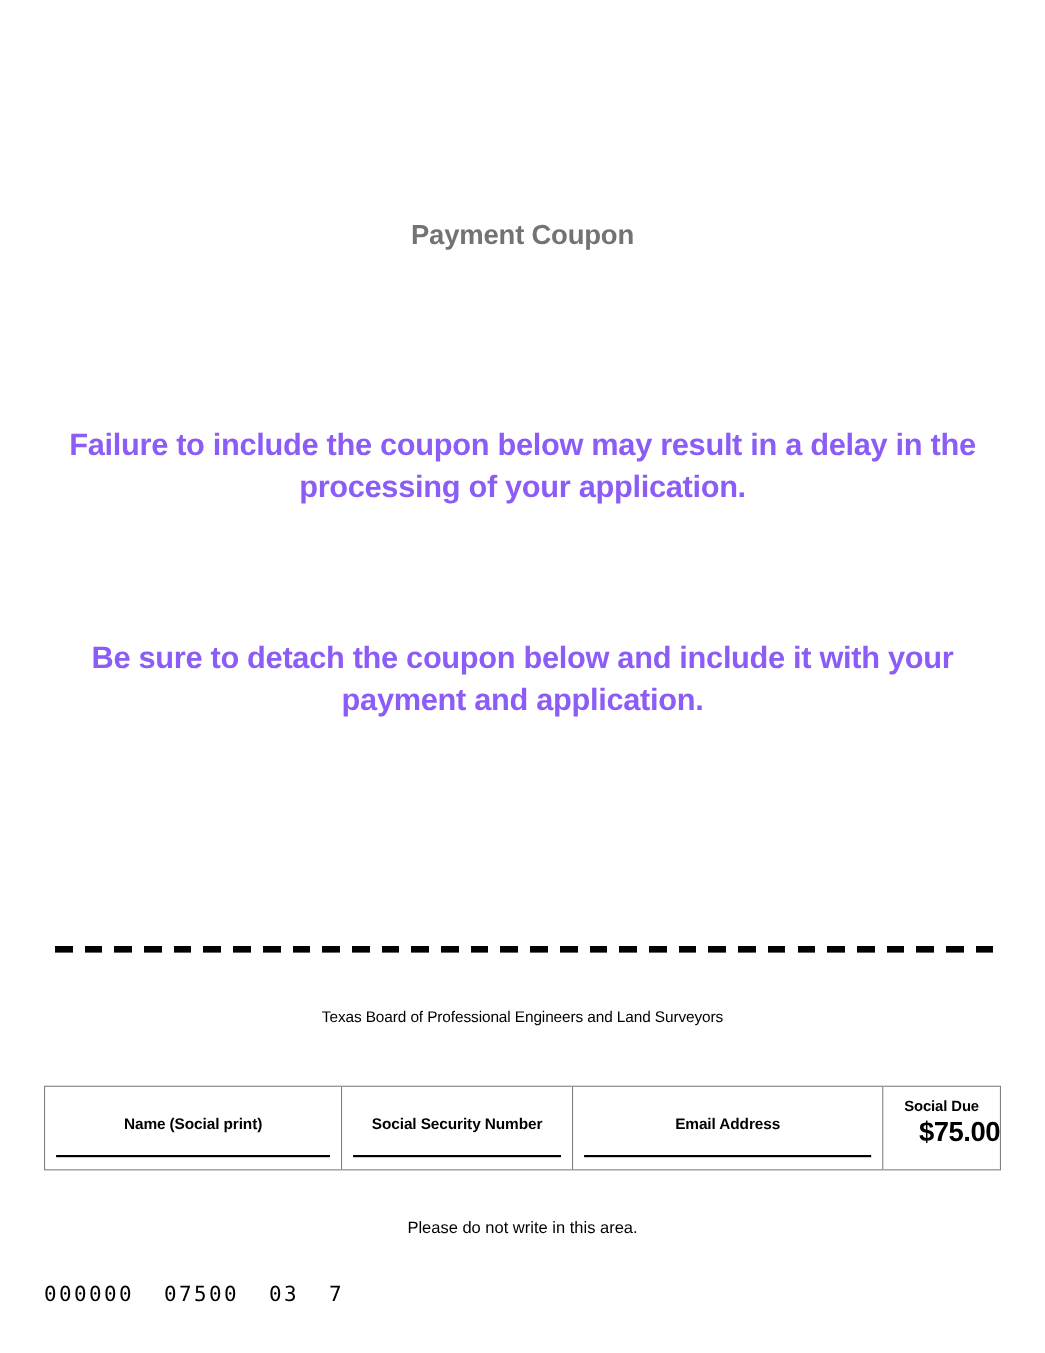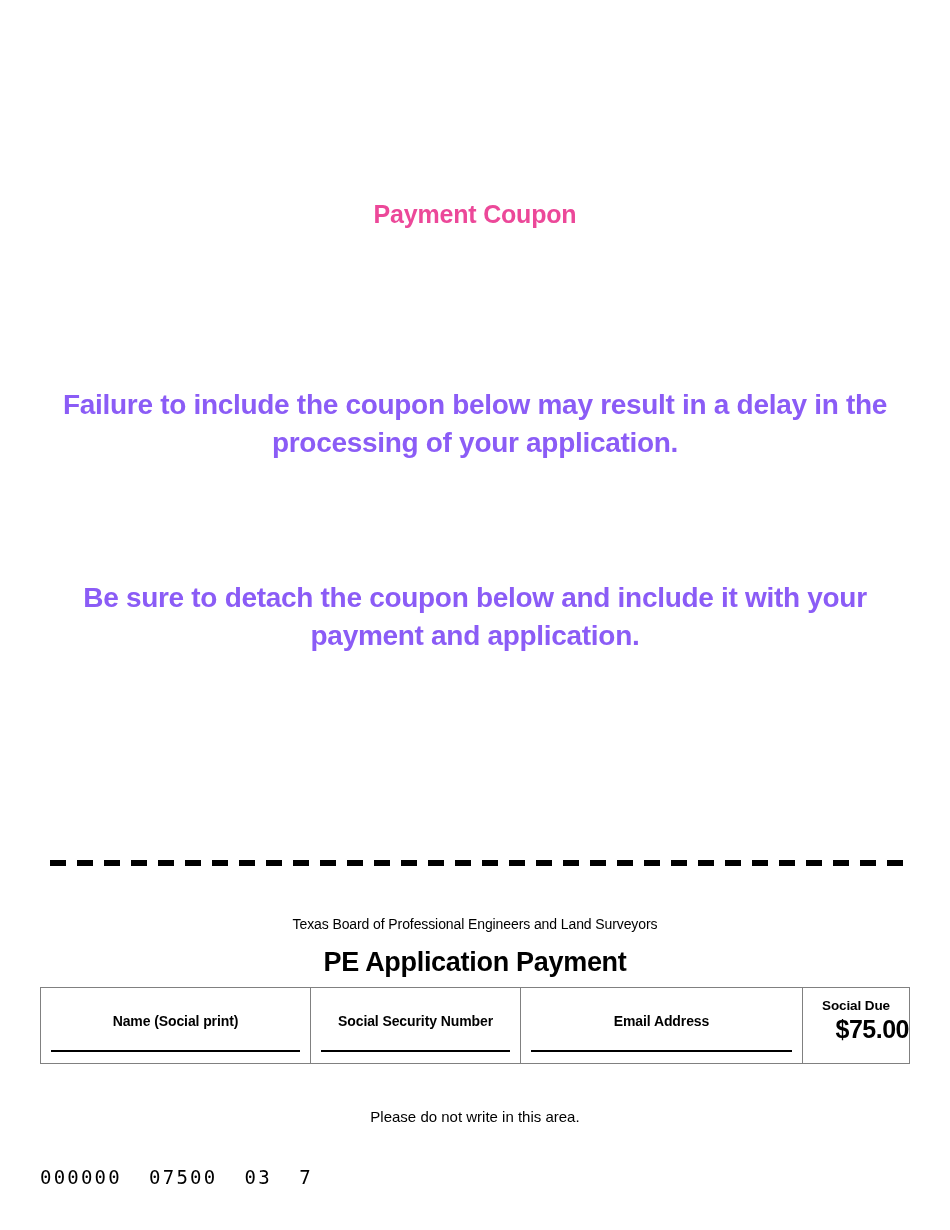--- a/index.html
+++ b/index.html
@@ -23,21 +23,21 @@
     height: 1230px;
   }
 
   
   .notice-title {
     position: absolute;
     left: 0;
     top: 198px;
     width: 950px;
     text-align: center;
-    color: #ec4899;
+    color: #737373;
     font-weight: bold;
     font-size: 25px;
     line-height: 32px;
     letter-spacing: -0.2px;
   }
 
   .notice-para {
     position: absolute;
     left: 60px;
     width: 830px;
@@ -184,21 +184,20 @@
   <div class="notice-title">Payment Coupon</div>
 
   <div class="notice-para notice-para-1">Failure to include the coupon below may result in a delay in the processing of your application.</div>
 
   <div class="notice-para notice-para-2">Be sure to detach the coupon below and include it with your payment and application.</div>
 
   <div class="tear-line"></div>
 
   <div class="coupon-org">Texas Board of Professional Engineers and Land Surveyors</div>
 
-  <div class="coupon-title">PE Application Payment</div>
 
   <div class="coupon-table">
 
     <div class="coupon-cell cell-name">
       <div class="cell-label">Name (Social print)</div>
       <div class="cell-writeline"></div>
     </div>
 
     <div class="coupon-cell cell-ssn">
       <div class="cell-label">Social Security Number</div>

